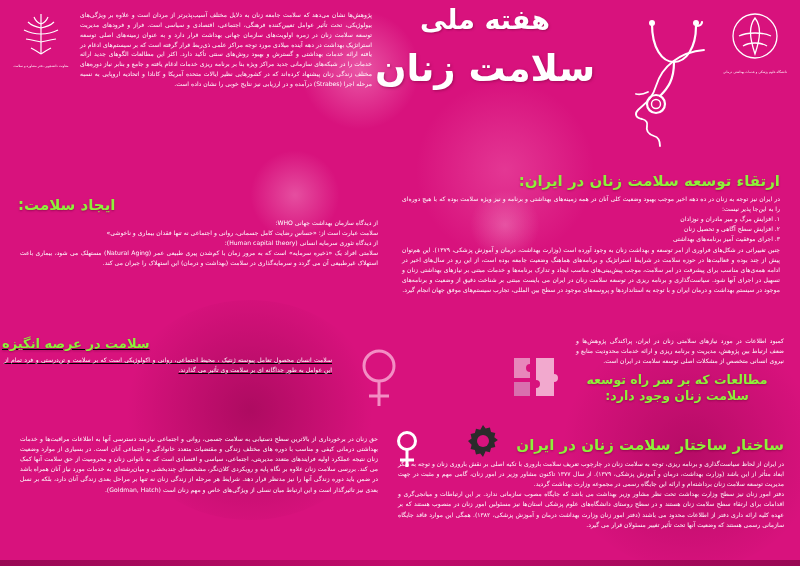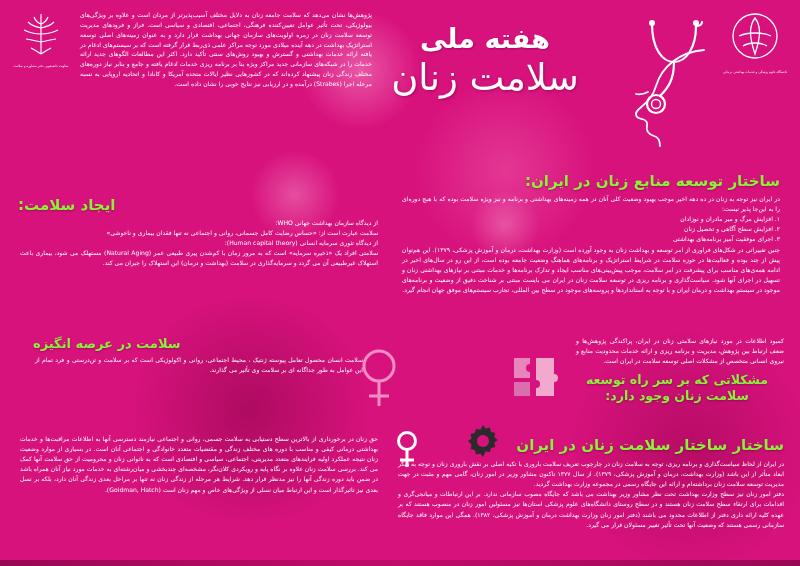--- a/index.html
+++ b/index.html
@@ -33,30 +33,30 @@
   }
   .logo-left svg { display: block; margin: 0 auto; }
   .logo-left .cap { font-size: 3.2px; line-height: 1.5; color:#fff; margin-top: 2px; }
   .intro-para {
     position: absolute; left: 76px; top: 8px; width: 300px; height: 140px;
     color: #ffffff; font-size: 6.1px; line-height: 1.62; text-align: justify;
     direction: rtl; padding: 2px 4px;
   }
 
   .title-wrap {
-    position: absolute; right: 150px; top: 24px; width: 330px; text-align: center;
+    position: absolute; right: 150px; top: 5px; width: 330px; text-align: center;
     direction: rtl;
   }
   .title-1 {
     font-size: 27px; color: #ffffff; font-weight: bold; letter-spacing: 0px;
     text-shadow: 1px 1px 2px rgba(120,0,60,.5);
     line-height: 1.1;
   }
   .title-2 {
-    font-size: 37px; color: #ffffff; font-weight: normal; margin-top: 4px;
+    font-size: 37px; color: #ffffff; font-weight: bold; margin-top: 14px;
     text-shadow: 1px 1px 3px rgba(120,0,60,.55);
     line-height: 1.1;
   }
   .logo-right {
     position: absolute; right: 10px; top: 8px; width: 70px; height: 86px; text-align: center;
     color: #fff;
   }
   .logo-right .cap { font-size: 3.2px; line-height: 1.5; margin-top: 2px; }
 
   .stethoscope { position: absolute; right: 92px; top: 18px; }
@@ -78,21 +78,21 @@
   
   #structure-iran { position: absolute; right: 20px; top: 172px; width: 380px; }
   #structure-iran .sec-head { margin-bottom: 4px; }
   #structure-iran .body-text { width: 378px; }
 
   
   #definitions { position: absolute; left: 18px; top: 196px; width: 360px; text-align: left; }
   #definitions .sec-head { display: block; text-align: left; margin-bottom: 4px; }
   #definitions .body-text { width: 358px; }
 
-  #promotion { position: absolute; left: 33px; top: 336px; width: 330px; text-align: left; }
+  #promotion { position: absolute; left: 2px; top: 336px; width: 330px; text-align: left; text-decoration: underline; }
   #promotion .sec-head { display: block; text-align: left; margin-bottom: 4px; }
   #promotion .body-text { width: 328px; }
 
   #challenges { position: absolute; right: 16px; top: 336px; width: 232px; }
   #challenges .body-text { width: 208px; }
   #challenges .cta {
     color: #8ef03a; font-size: 12.5px; font-weight: bold; line-height: 1.25;
     direction: rtl; text-align: center; width: 214px; margin-top: 6px;
     text-shadow: 0 1px 2px rgba(90,0,45,.45);
   }
@@ -190,21 +190,21 @@
           <path d="M12 28 C20 24, 36 24, 44 28"></path>
           <path d="M16 38 C22 34, 34 34, 40 38"></path>
         </g>
       </svg>
       <div class="cap">دانشگاه علوم پزشکی
 و خدمات بهداشتی درمانی</div>
     </div>
   </div>
 
   <div id="structure-iran">
-    <div class="sec-head">ساختار توسعه منابع زنان در ایران:</div>
+    <div class="sec-head">ارتقاء توسعه سلامت زنان در ایران:</div>
     <div class="body-text" style="white-space:pre-line;">در ایران نیز توجه به زنان در ده دهه اخیر موجب بهبود وضعیت کلی آنان در همه زمینه‌های بهداشتی و برنامه و نیز ویژه سلامت بوده که با هیچ دوره‌ای را به این‌جا پذیر نیست:
 ۱. افزایش مرگ و میر مادران و نوزادان
 ۲. افزایش سطح آگاهی و تحصیل زنان
 ۳. اجرای موفقیت آمیز برنامه‌های بهداشتی
 چنین تغییراتی در شکل‌های فراوری از امر توسعه و بهداشت زنان به وجود آورده است (وزارت بهداشت، درمان و آموزش پزشکی، ۱۳۷۹). این هم‌توان پیش از چند بوده و فعالیت‌ها در حوزه سلامت در شرایط استراتژیک و برنامه‌های هماهنگ وضعیت جامعه بوده است، از این رو در سال‌های اخیر در ادامه همه‌ی‌های مناسب برای پیشرفت در امر سلامت، موجب پیش‌بینی‌های مناسب ایجاد و تدارک برنامه‌ها و خدمات مبتنی بر نیازهای بهداشتی زنان و تسهیل در اجرای آنها شود. سیاست‌گذاری و برنامه ریزی در توسعه سلامت زنان در ایران می بایست مبتنی بر شناخت دقیق از وضعیت و برنامه‌های موجود در سیستم بهداشت و درمان ایران و با توجه به استانداردها و پروسه‌های موجود در سطح بین المللی، تجارب سیستم‌های موفق جهان انجام گیرد.</div>
   </div>
 
   <div id="definitions">
     <div class="sec-head">ایجاد سلامت:</div>
     <div class="body-text" style="white-space:pre-line;">از دیدگاه سازمان بهداشت جهانی WHO:
@@ -232,21 +232,21 @@
       <g fill="none" stroke="#ffffff" stroke-width="3">
         <circle cx="15" cy="11" r="8.5"></circle>
         <path d="M15 20 L15 37"></path>
         <path d="M8 30 L22 30"></path>
       </g>
     </svg>
   </div>
 
   <div id="challenges">
     <div class="body-text">کمبود اطلاعات در مورد نیازهای سلامتی زنان در ایران، پراکندگی پژوهش‌ها و ضعف ارتباط بین پژوهش، مدیریت و برنامه ریزی و ارائه خدمات محدودیت منابع و نیروی انسانی متخصص از مشکلات اصلی توسعه سلامت در ایران است.</div>
-    <div class="cta">مشکلاتی که بر سر راه توسعه سلامت زنان وجود دارد:</div>
+    <div class="cta">مطالعات که بر سر راه توسعه سلامت زنان وجود دارد:</div>
   </div>
 
   <div class="puzzle">
     <svg width="52" height="50" viewBox="0 0 52 50" aria-hidden="true">
       <path d="M4 6 h16 a5 5 0 0 1 0 0 v6 a4 4 0 1 0 0 8 v6 H4 Z" fill="#e886bb"></path>
       <path d="M26 6 h18 v16 a4 4 0 1 1 0 8 v14 H26 v-8 a4 4 0 1 0 0-8 Z" fill="#f2a9ce"></path>
       <path d="M4 30 h16 v14 H4 Z" fill="#d96fae"></path>
     </svg>
   </div>
 

